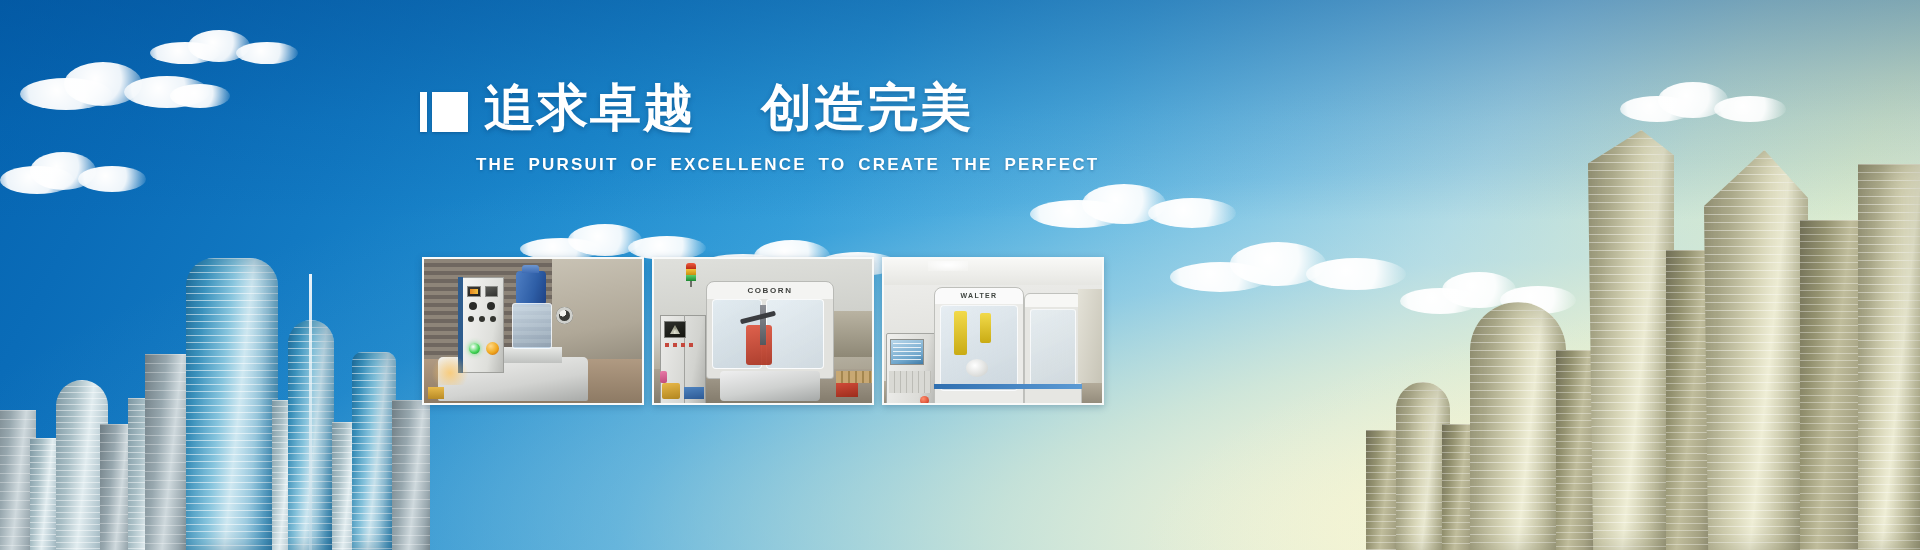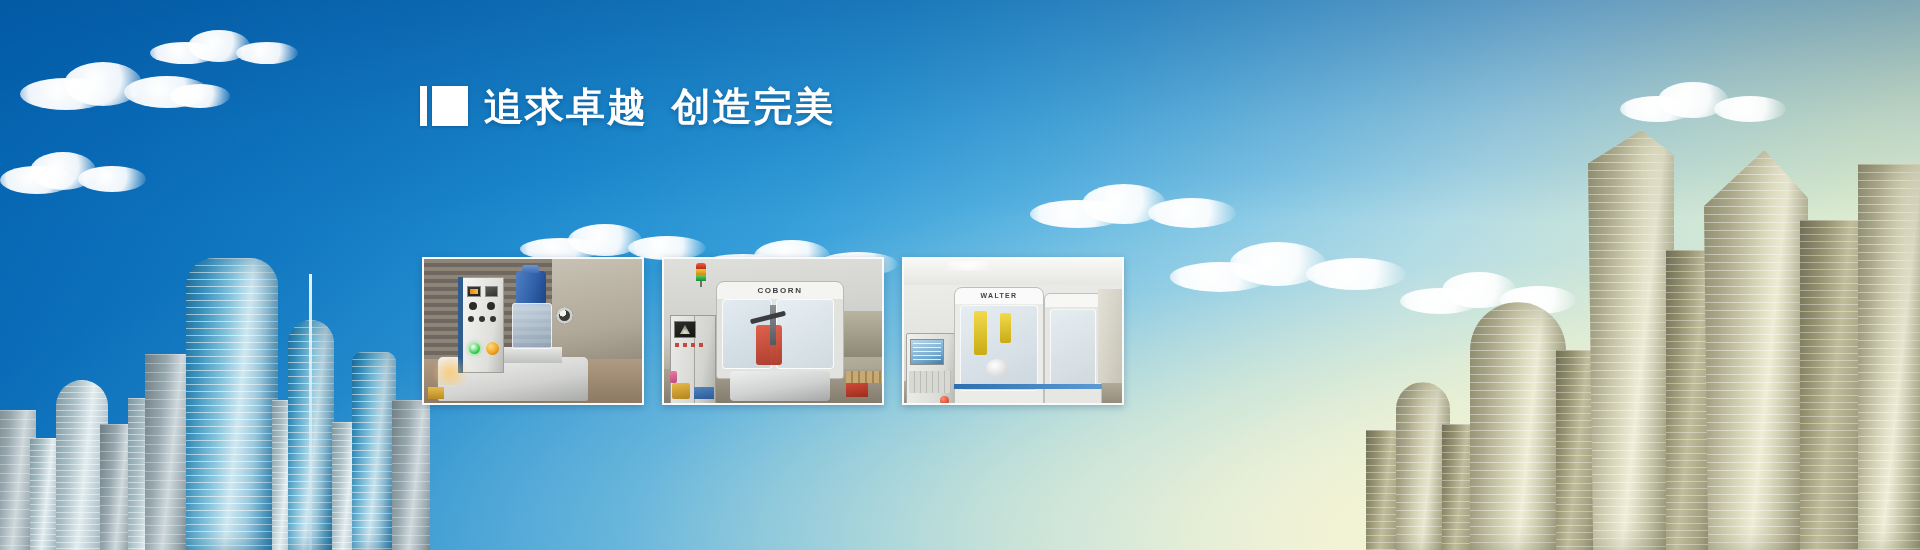--- a/index.html
+++ b/index.html
@@ -102,43 +102,43 @@
   .logo-mark { display: flex; align-items: center; gap: 5px; }
   .logo-bar {
     width: 7px; height: 40px; background: #ffffff;
     box-shadow: 0 1px 3px rgba(0,40,80,0.35);
   }
   .logo-sq {
     width: 36px; height: 40px; background: #ffffff;
     box-shadow: 0 1px 3px rgba(0,40,80,0.35);
   }
   .headline-cn {
-    font-family: Liberation Serif, serif;
-    font-size: 39px; font-weight: bold; color: #ffffff;
+    font-family: Liberation Mono, monospace;
+    font-size: 51px; font-weight: bold; color: #ffffff;
     letter-spacing: 2px; line-height: 1;
     white-space: pre;
     text-shadow: 0 2px 5px rgba(2,60,110,0.42);
   }
   .subtitle-en {
     margin-top: 18px; margin-left: 56px;
     font-size: 17px; font-weight: bold; color: #ffffff;
     letter-spacing: 2.2px; word-spacing: 5px;
     text-shadow: 0 1px 3px rgba(2,60,110,0.40);
   }
   .business-word {
     margin-top: 7px; margin-left: 56px;
     font-size: 37px; font-weight: 300; color: #ffffff;
     letter-spacing: 1px; line-height: 1.05;
     text-shadow: 0 2px 4px rgba(2,60,110,0.38);
   }
 
   
   .photos {
     position: absolute; left: 422px; top: 257px;
-    display: flex; gap: 18px;
+    display: flex; gap: 8px;
   }
   .photo {
     position: relative; overflow: hidden;
     border: 2px solid rgba(255,255,255,0.88);
     box-shadow: 0 2px 7px rgba(10,55,95,0.28);
     background: #cfd3cd;
   }
   .p1 { width: 222px; height: 148px; }
   .p2 { width: 222px; height: 148px; }
   .p3 { width: 222px; height: 148px; }
@@ -238,20 +238,21 @@
   <div class="content">
 
     <div class="headline-row">
       <div class="logo-mark">
         <div class="logo-bar"></div>
         <div class="logo-sq"></div>
       </div>
       <div class="headline-cn">追求卓越  创造完美</div>
     </div>
 
+    <div class="subtitle-en">THE PURSUIT OF EXCELLENCE TO CREATE THE PERFECT</div>
 
   </div>
 
   <div class="photos">
 
     <div class="photo p1">
 
       <div class="ph" style="left:0;top:0;width:100%;height:100%;
            background: repeating-linear-gradient(180deg,#8e8579 0px,#8e8579 4px,#6f6760 4px,#6f6760 8px);"></div>
       <div class="ph" style="left:128px;top:0;width:94px;height:112px;

